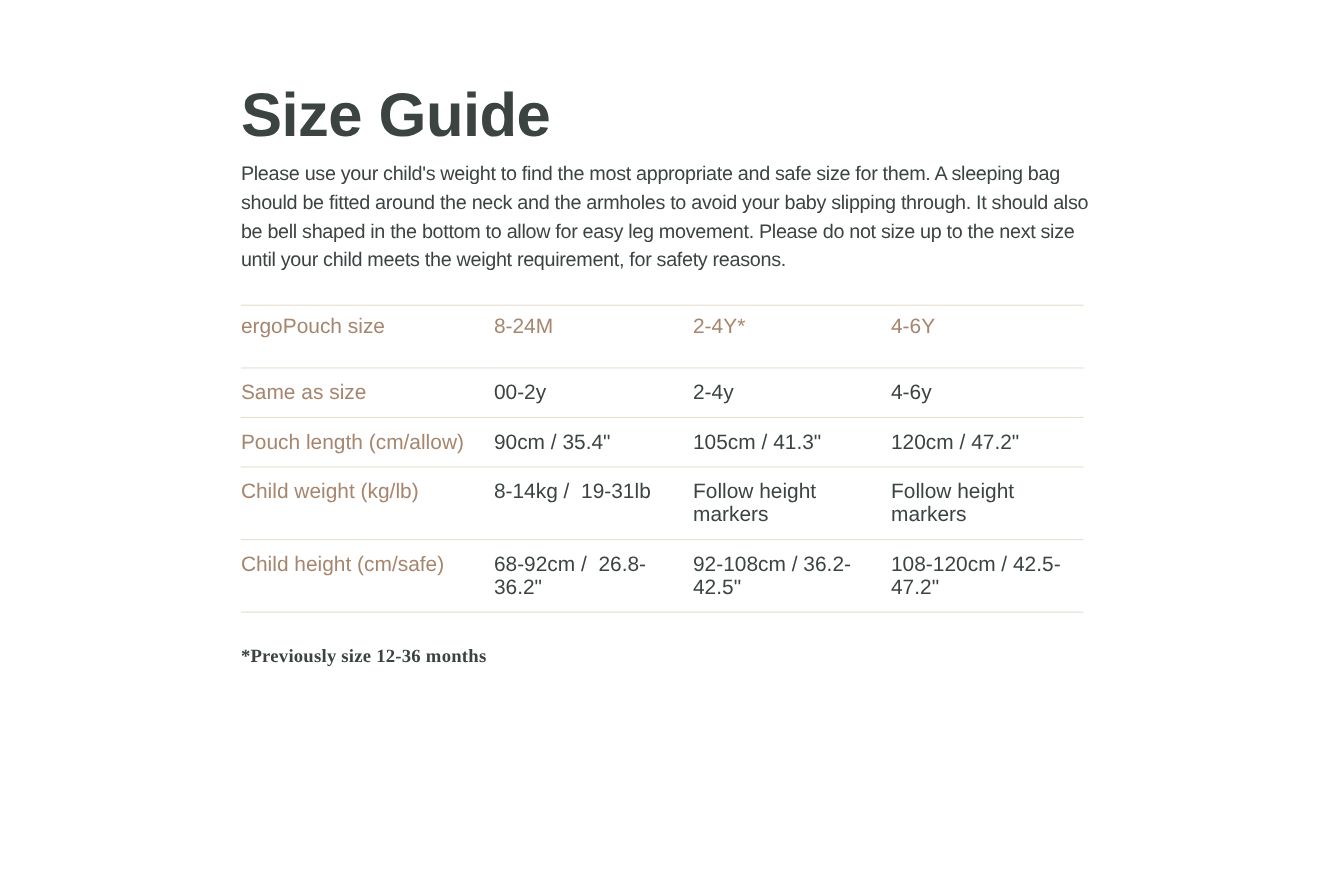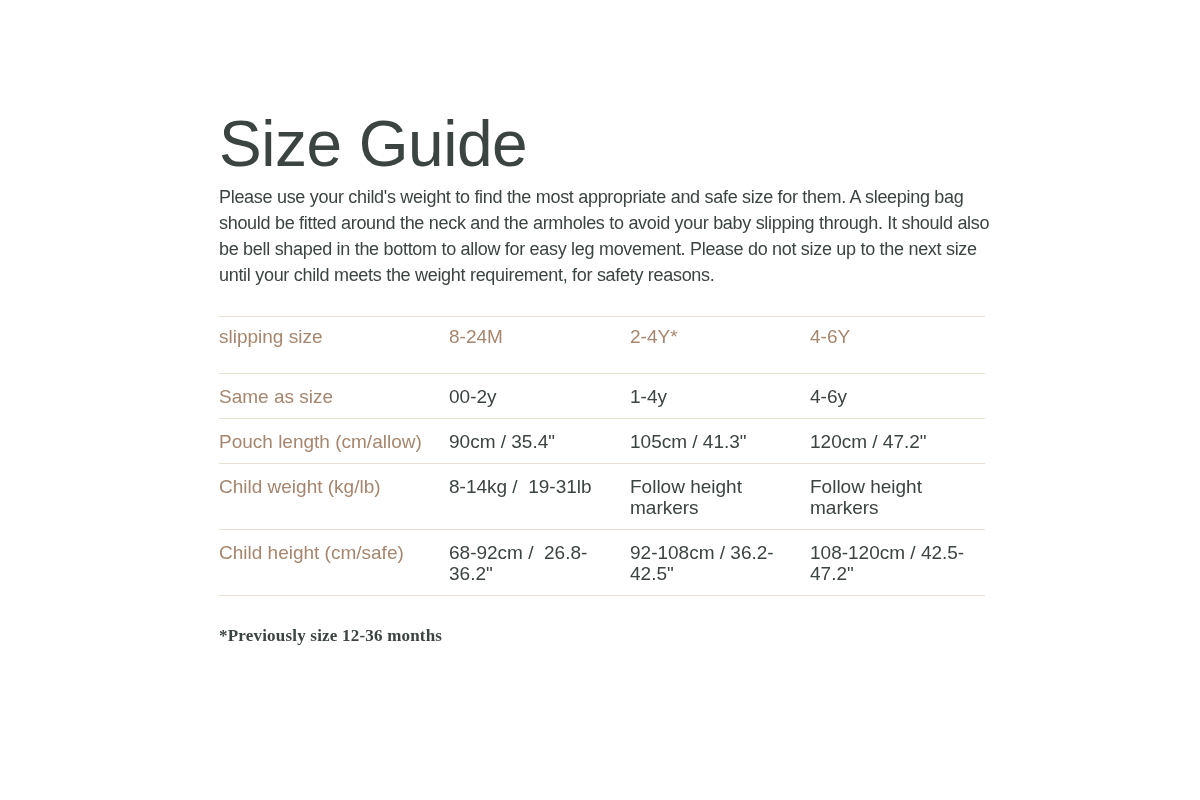--- a/index.html
+++ b/index.html
@@ -9,24 +9,24 @@
     font-family: "Liberation Sans", sans-serif;
     color: var(--text, #3c4442);
     overflow: hidden;
   }
   .content {
     position: absolute;
     left: 219px; top: 0;
     width: 790px;
   }
   .page-title {
-    margin-top: 120px;
-    font-size: 64px;
+    margin-top: 81px;
+    font-size: 56px;
     line-height: 48px;
-    font-weight: 400;
+    font-weight: 700;
     letter-spacing: -0.5px;
     color: var(--text, #3c4442);
   }
   .subtitle {
     margin-top: 38px;
     font-size: 26px;
     line-height: 30px;
     font-weight: 400;
     color: var(--text, #3c4442);
   }
@@ -84,29 +84,29 @@
 
   <table class="size-table">
     <colgroup>
       <col class="c1">
         <col class="c2">
         <col class="c3">
         <col class="c4">
     </colgroup>
     <tbody>
       <tr class="header-row">
-        <th>slipping size</th>
+        <th>ergoPouch size</th>
         <td>8-24M</td>
         <td>2-4Y*</td>
         <td>4-6Y</td>
       </tr>
       <tr>
         <th>Same as size</th>
         <td>00-2y</td>
-        <td>1-4y</td>
+        <td>2-4y</td>
         <td>4-6y</td>
       </tr>
       <tr>
         <th>Pouch length (cm/allow)</th>
         <td>90cm / 35.4"</td>
         <td>105cm / 41.3"</td>
         <td>120cm / 47.2"</td>
       </tr>
       <tr>
         <th>Child weight (kg/lb)</th>

